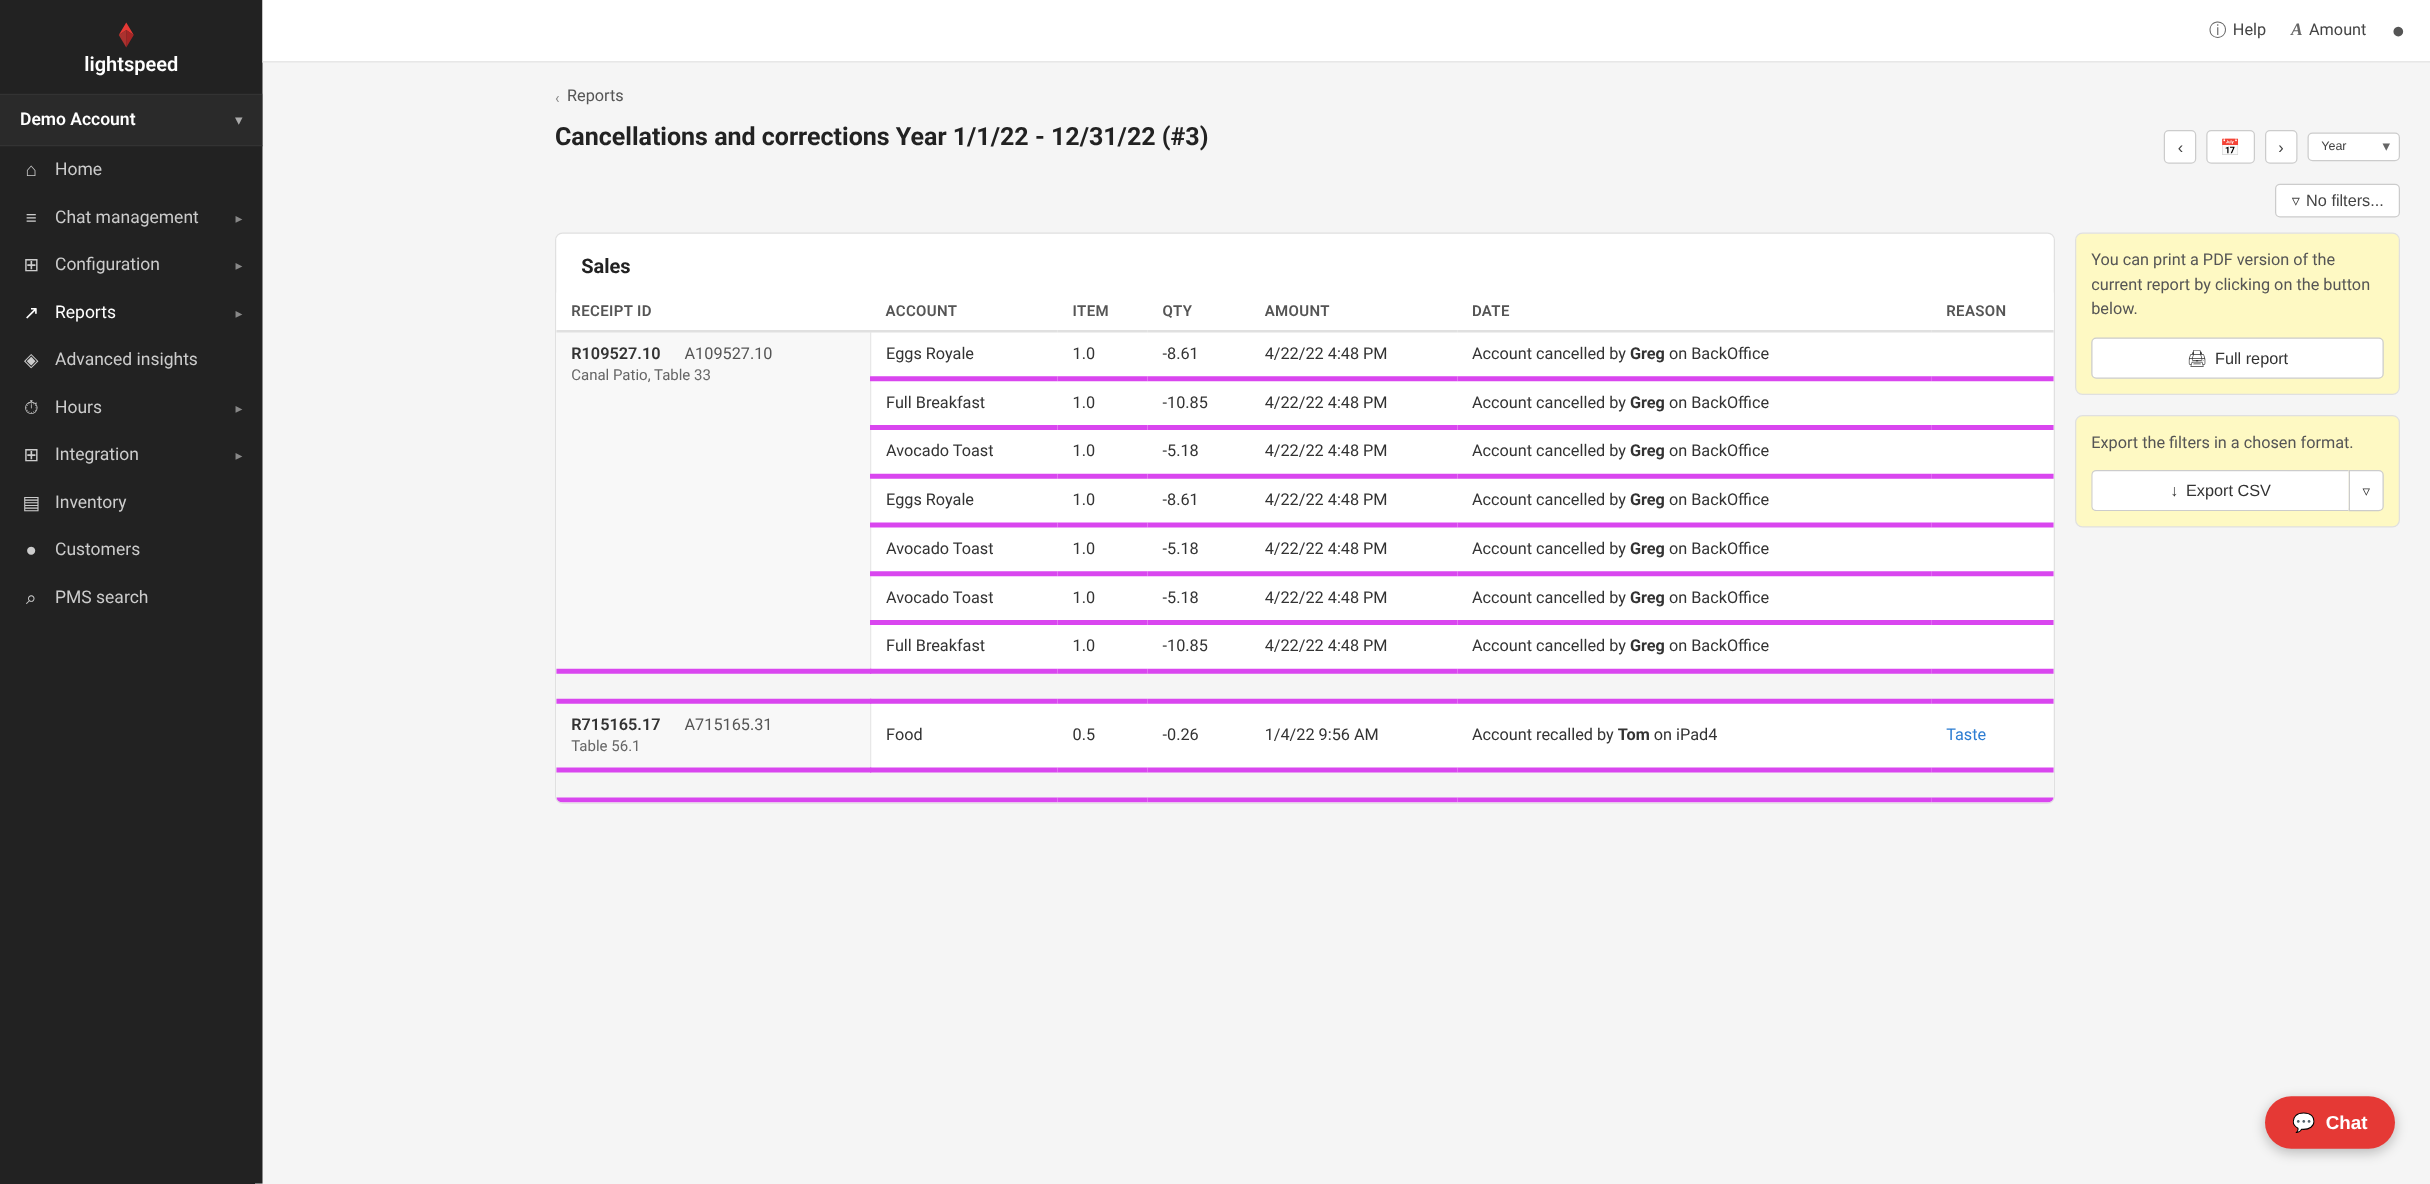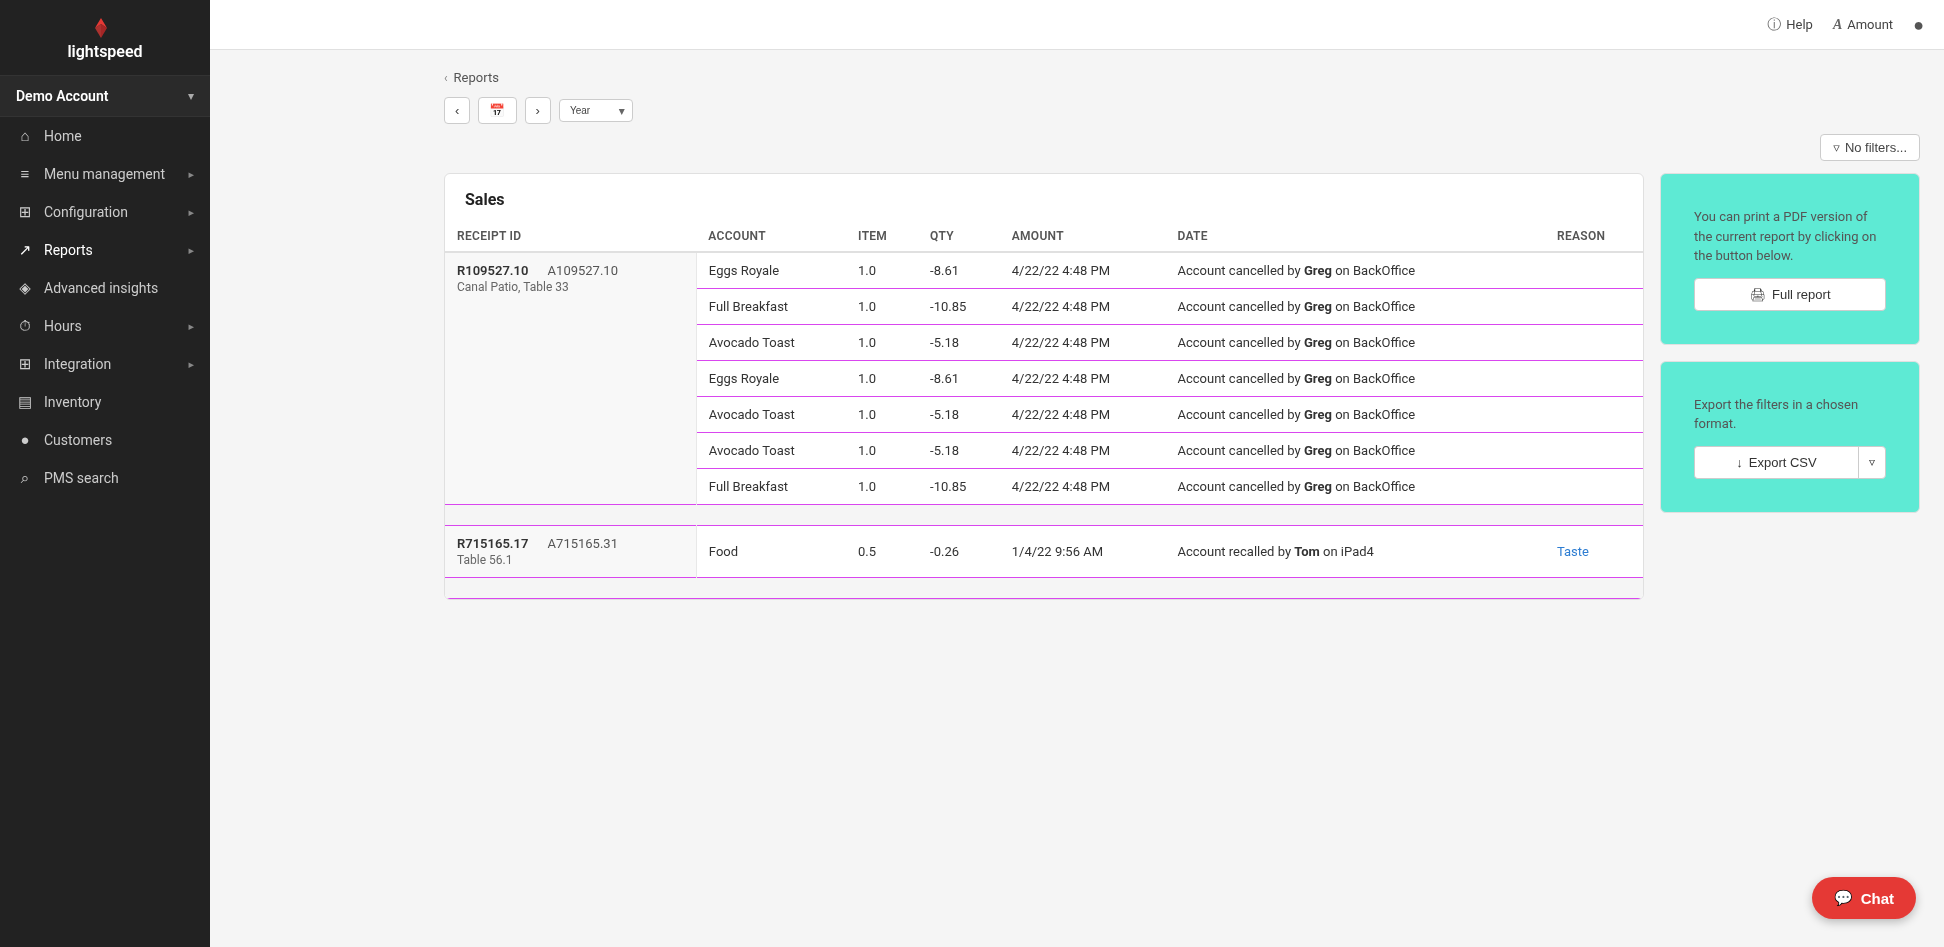--- a/index.html
+++ b/index.html
@@ -204,21 +204,21 @@
     thead th {
       padding: 8px 12px;
       text-align: left;
       font-weight: 600;
       color: #555;
       font-size: 12px;
       text-transform: uppercase;
       letter-spacing: 0.3px;
     }
     tbody tr {
-      border-bottom: 1px solid #d946ef;
+      border-bottom: 4px solid #d946ef;
     }
     tbody td {
       padding: 10px 12px;
       color: #333;
       vertical-align: middle;
     }
     .receipt-id { font-weight: 600; color: #333; font-size: 13px; }
     .account-id { color: #555; font-size: 13px; margin-left: 16px; }
     .table-name { color: #666; font-size: 12px; margin-top: 2px; }
 
@@ -226,24 +226,24 @@
 
     
     .side-panel {
       width: 260px;
       min-width: 260px;
       display: flex;
       flex-direction: column;
       gap: 16px;
     }
     .panel-card {
-      background: #5eead4;
+      background: #fef9c3;
       border: 1px solid #e0e0e0;
       border-radius: 6px;
-      padding: 33px;
+      padding: 12px;
     }
     .panel-card p {
       font-size: 13px;
       color: #555;
       margin-bottom: 12px;
       line-height: 1.5;
     }
     .panel-btn {
       display: flex;
       align-items: center;
@@ -326,21 +326,21 @@
   </div>
 
   <div id="nav-items">
   <div class="nav-item">
       <span class="nav-icon">⌂</span>
       <span>Home</span>
 
     </div>
       <div class="nav-item">
       <span class="nav-icon">≡</span>
-      <span>Menu management</span>
+      <span>Chat management</span>
       <span class="expand-arrow">▸</span>
     </div>
       <div class="nav-item">
       <span class="nav-icon">⊞</span>
       <span>Configuration</span>
       <span class="expand-arrow">▸</span>
     </div>
       <div class="nav-item active">
       <span class="nav-icon">↗</span>
       <span>Reports</span>
@@ -394,20 +394,21 @@
 </div>
 
 <div id="main">
 
   <div class="breadcrumb">
     <span style="color:#888; font-size:12px;">‹</span>
     <span class="breadcrumb-link">Reports</span>
   </div>
 
   <div class="toolbar">
+    <h1 class="page-title">Cancellations and corrections Year 1/1/22 - 12/31/22 (#3)</h1>
     <div class="toolbar-right">
       <button class="nav-btn">‹</button>
       <button class="nav-btn">📅</button>
       <button class="nav-btn">›</button>
       <div class="select-wrapper">
         <select class="period-select">
           <option>Year</option>
           <option>Day</option>
           <option>Week</option>
           <option>Month</option>

